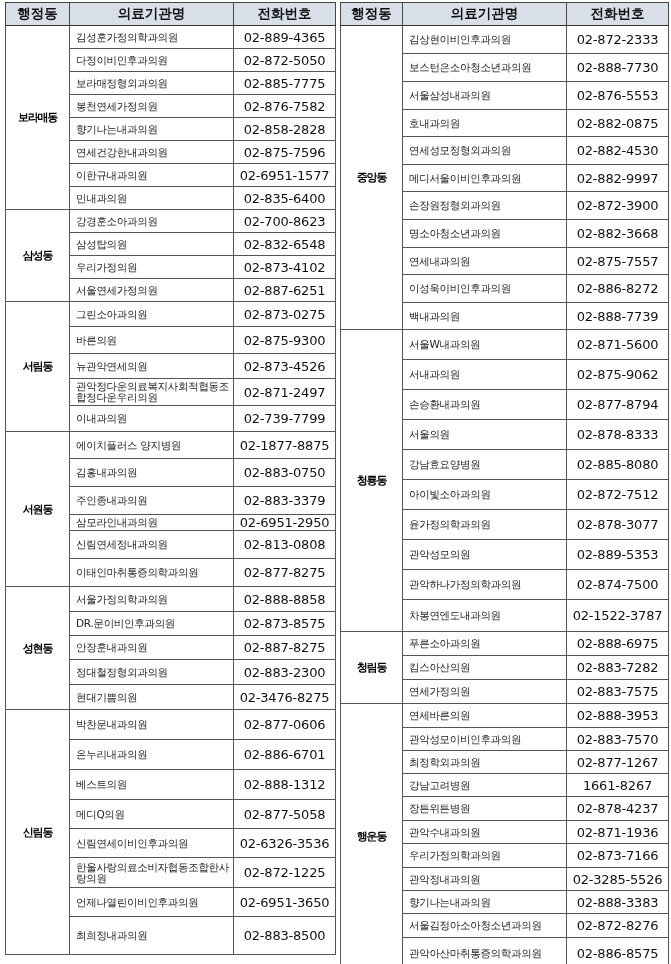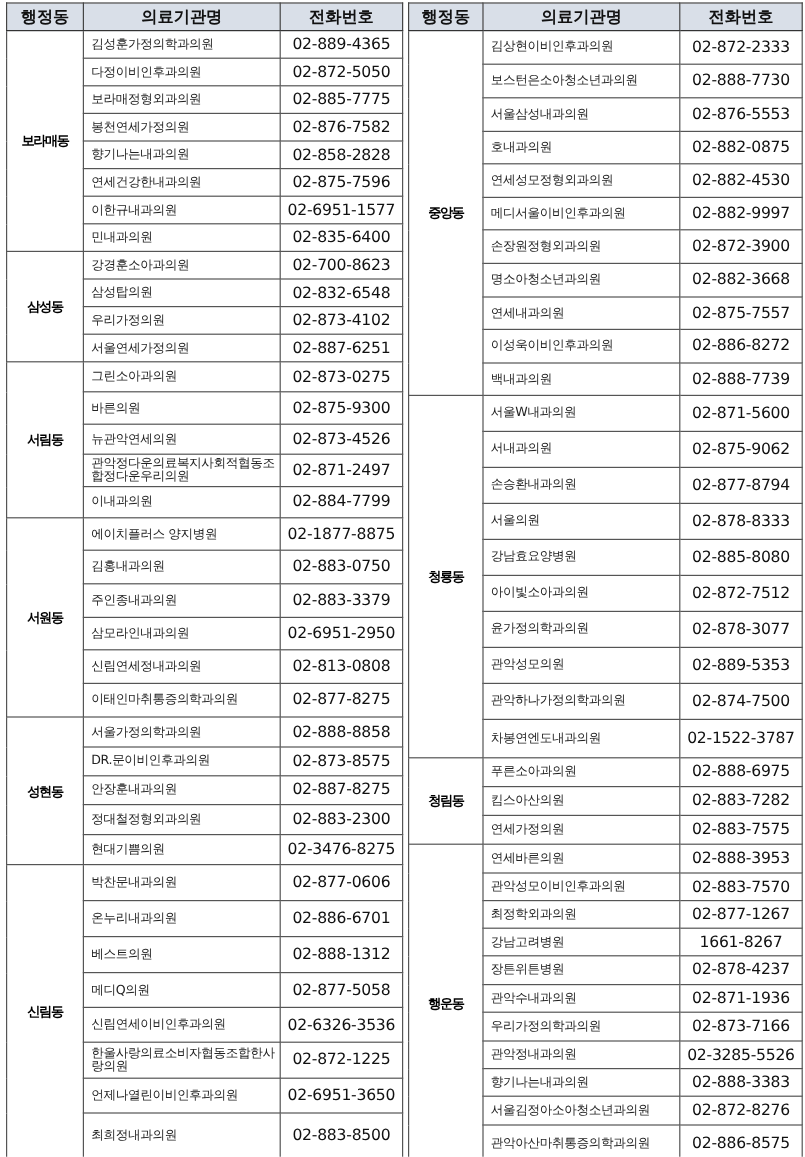--- a/index.html
+++ b/index.html
@@ -92,36 +92,36 @@
       <tr style="height: 25px;">
         <td class="name">뉴관악연세의원</td>
         <td class="phone">02-873-4526</td>
       </tr>
       <tr style="height: 27px;">
         <td class="name">관악정다운의료복지사회적협동조합정다운우리의원</td>
         <td class="phone">02-871-2497</td>
       </tr>
       <tr style="height: 26px;">
         <td class="name">이내과의원</td>
-        <td class="phone">02-884-7799</td>
+        <td class="phone">02-739-7799</td>
       </tr>
       <tr style="height: 27px;">
         <td class="dong" rowspan="6">서원동</td>
         <td class="name">에이치플러스 양지병원</td>
         <td class="phone">02-1877-8875</td>
       </tr>
       <tr style="height: 28px;">
         <td class="name">김홍내과의원</td>
         <td class="phone">02-883-0750</td>
       </tr>
       <tr style="height: 28px;">
         <td class="name">주인종내과의원</td>
         <td class="phone">02-883-3379</td>
       </tr>
-      <tr style="height: 27px;">
+      <tr style="height: 16px;">
         <td class="name">삼모라인내과의원</td>
         <td class="phone">02-6951-2950</td>
       </tr>
       <tr style="height: 28px;">
         <td class="name">신림연세정내과의원</td>
         <td class="phone">02-813-0808</td>
       </tr>
       <tr style="height: 28px;">
         <td class="name">이태인마취통증의학과의원</td>
         <td class="phone">02-877-8275</td>

